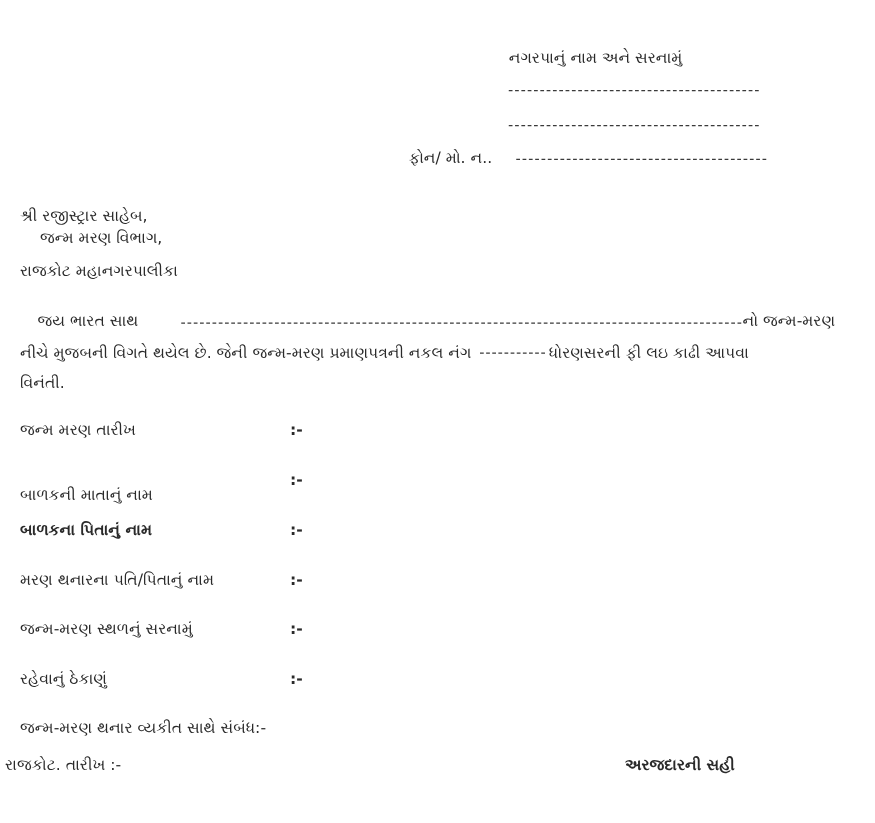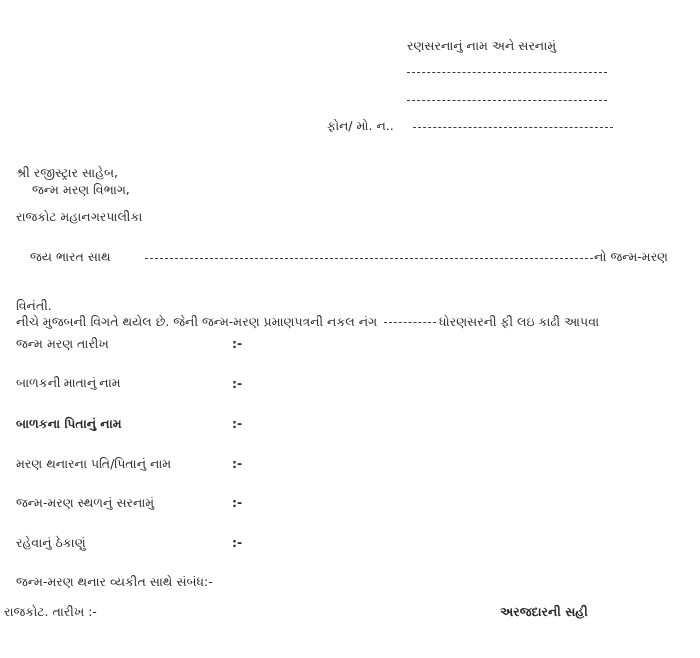--- a/index.html
+++ b/index.html
@@ -28,47 +28,47 @@
       display: inline-block;
       border-top: 1.3px dashed #3a3a3a;
       vertical-align: middle;
       height: 0;
       margin: 0 3px;
     }
   </style>
 </head>
 <body>
 
-<div class="abs" style="left:407px; top:38px;">રણસરનાનું નામ અને સરનામું</div>
+<div class="abs" style="left:407px; top:38px;">નગરપાનું નામ અને સરનામું</div>
 <div class="dash" style="left:407px; top:72px; width:200px;"></div>
 <div class="dash" style="left:407px; top:100px; width:200px;"></div>
 <div class="abs" style="left:327px; top:118px;">ફોન/ મો. ન..</div>
 <div class="dash" style="left:413px; top:127px; width:200px;"></div>
 
 <div class="abs" style="left:16px; top:165px;">શ્રી રજીસ્ટ્રાર સાહેબ,</div>
 <div class="abs" style="left:32px; top:182px;">જન્મ મરણ વિભાગ,</div>
 <div class="abs" style="left:16px; top:209px;text-align:center;">રાજકોટ મહાનગરપાલીકા</div>
 
 <div class="abs" style="left:30px; top:249px;">જય ભારત સાથ</div>
 <div class="dash" style="left:145px; top:258px; width:448px;"></div>
 <div class="abs" style="left:594px; top:249px;text-align:right;">નો જન્મ-મરણ</div>
 
-<div class="abs" style="left:16px; top:274px;margin-top:40px;">
+<div class="abs" style="left:16px; top:274px;">
   <span>નીચે મુજબની વિગતે થયેલ છે. જેની જન્મ-મરણ પ્રમાણપત્રની નકલ નંગ</span>
   <span class="inline-dash" style="width:52px;"></span><span>ધોરણસરની ફી લઇ કાઢી આપવા</span>
 </div>
 <div class="abs" style="left:16px; top:298px;">વિનંતી.</div>
 
 <div>
   <div>
     <div class="row-label abs" style="top:336px;">જન્મ મરણ તારીખ</div>
     <div class="row-colon abs" style="top:336px;">:-</div>
   </div>
   <div>
-    <div class="row-label abs" style="top:376px;font-family:Liberation Serif, serif;">બાળકની માતાનું નામ</div>
+    <div class="row-label abs" style="top:388px;">બાળકની માતાનું નામ</div>
     <div class="row-colon abs" style="top:376px;">:-</div>
   </div>
   <div>
     <div class="row-label abs" style="top:416px;font-weight:bold;">બાળકના પિતાનું નામ</div>
     <div class="row-colon abs" style="top:416px;">:-</div>
   </div>
   <div>
     <div class="row-label abs" style="top:456px;">મરણ થનારના પતિ/પિતાનું નામ</div>
     <div class="row-colon abs" style="top:456px;">:-</div>
   </div>

